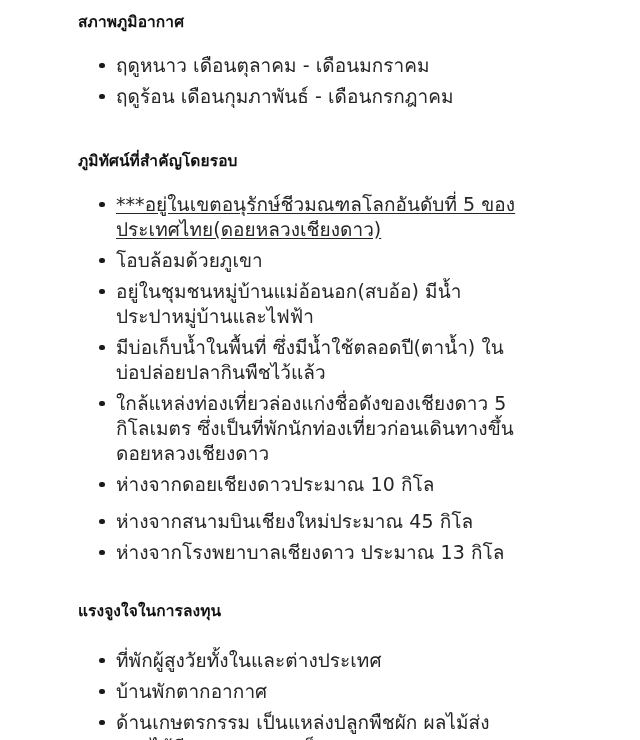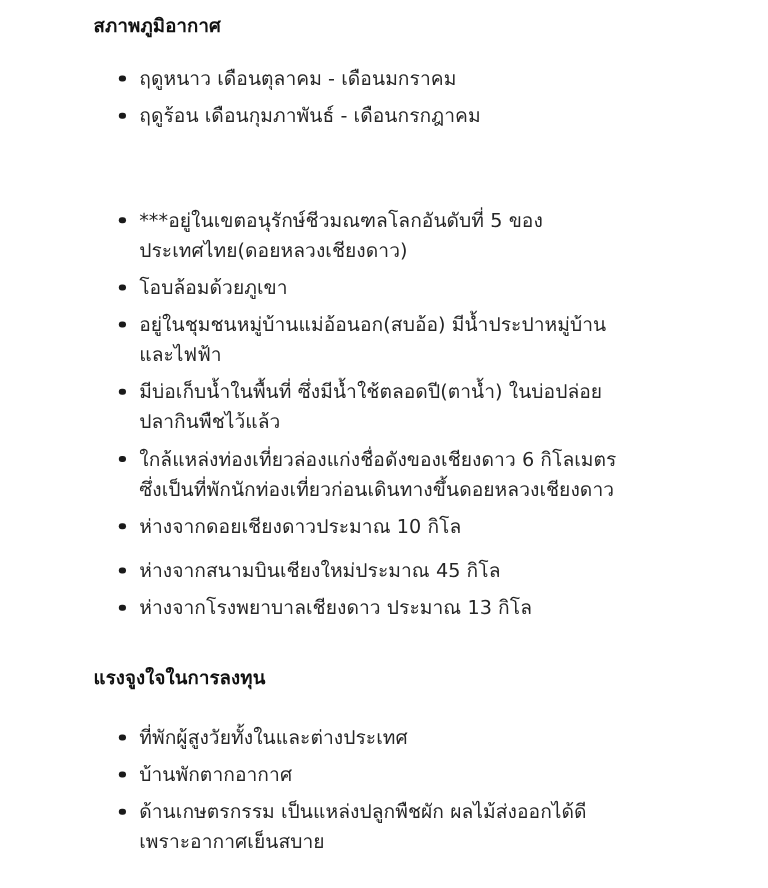--- a/index.html
+++ b/index.html
@@ -41,21 +41,21 @@
   }
 
   .bullet-list {
     list-style: none;
     margin: 0;
     padding: 0;
   }
 
   .bullet-item {
     position: relative;
-    font-size: 16px;
+    font-size: 19px;
     line-height: 25px;
     color: #262626;
     padding: 0 0 0 116px;
     margin: 0;
     min-height: 25px;
     letter-spacing: 0.05px;
   }
 
   .bullet-item::before {
     content: "";
@@ -67,20 +67,21 @@
     background: #1a1a1a;
     border-radius: 50%;
   }
 
   .bullet-item .bullet-text {
     display: block;
     max-width: 432px;
   }
 
   .bullet-item.is-underlined .bullet-text {
+    text-decoration: underline;
     text-underline-offset: 2px;
   }
 
   
   .sp-heading-to-list { height: 20px; }
   .sp-item { height: 6px; }
   .sp-section { height: 22px; }
 
   .top-pad { height: 12px; }
 </style>
@@ -102,40 +103,41 @@
         <span class="bullet-text">ฤดูร้อน เดือนกุมภาพันธ์ - เดือนกรกฎาคม</span>
       </li>
       <li class="sp-item"></li>
     </ul>
   </div>
 
   <div class="sp-section"></div>
   <div style="height:14px"></div>
 
   <div class="section">
+    <h2 class="section-heading">ภูมิทัศน์ที่สำคัญโดยรอบ</h2>
     <div class="sp-heading-to-list"></div>
     <ul class="bullet-list">
       <li class="bullet-item is-underlined">
         <span class="bullet-text">***อยู่ในเขตอนุรักษ์ชีวมณฑลโลกอันดับที่ 5 ของประเทศไทย(ดอยหลวงเชียงดาว)</span>
       </li>
       <li class="sp-item"></li>
       <li class="bullet-item">
         <span class="bullet-text">โอบล้อมด้วยภูเขา</span>
       </li>
       <li class="sp-item"></li>
       <li class="bullet-item">
         <span class="bullet-text">อยู่ในชุมชนหมู่บ้านแม่อ้อนอก(สบอ้อ) มีน้ำประปาหมู่บ้านและไฟฟ้า</span>
       </li>
       <li class="sp-item"></li>
       <li class="bullet-item">
         <span class="bullet-text">มีบ่อเก็บน้ำในพื้นที่ ซึ่งมีน้ำใช้ตลอดปี(ตาน้ำ) ในบ่อปล่อยปลากินพืชไว้แล้ว</span>
       </li>
       <li class="sp-item"></li>
       <li class="bullet-item">
-        <span class="bullet-text">ใกล้แหล่งท่องเที่ยวล่องแก่งชื่อดังของเชียงดาว 6 กิโลเมตร ซึ่งเป็นที่พักนักท่องเที่ยวก่อนเดินทางขึ้นดอยหลวงเชียงดาว</span>
+        <span class="bullet-text">ใกล้แหล่งท่องเที่ยวล่องแก่งชื่อดังของเชียงดาว 5 กิโลเมตร ซึ่งเป็นที่พักนักท่องเที่ยวก่อนเดินทางขึ้นดอยหลวงเชียงดาว</span>
       </li>
       <li class="sp-item"></li>
       <li class="bullet-item">
         <span class="bullet-text">ห่างจากดอยเชียงดาวประมาณ 10 กิโล</span>
       </li>
       <li class="sp-item"></li>
       <li class="sp-item"></li>
       <li class="bullet-item">
         <span class="bullet-text">ห่างจากสนามบินเชียงใหม่ประมาณ 45 กิโล</span>
       </li>

